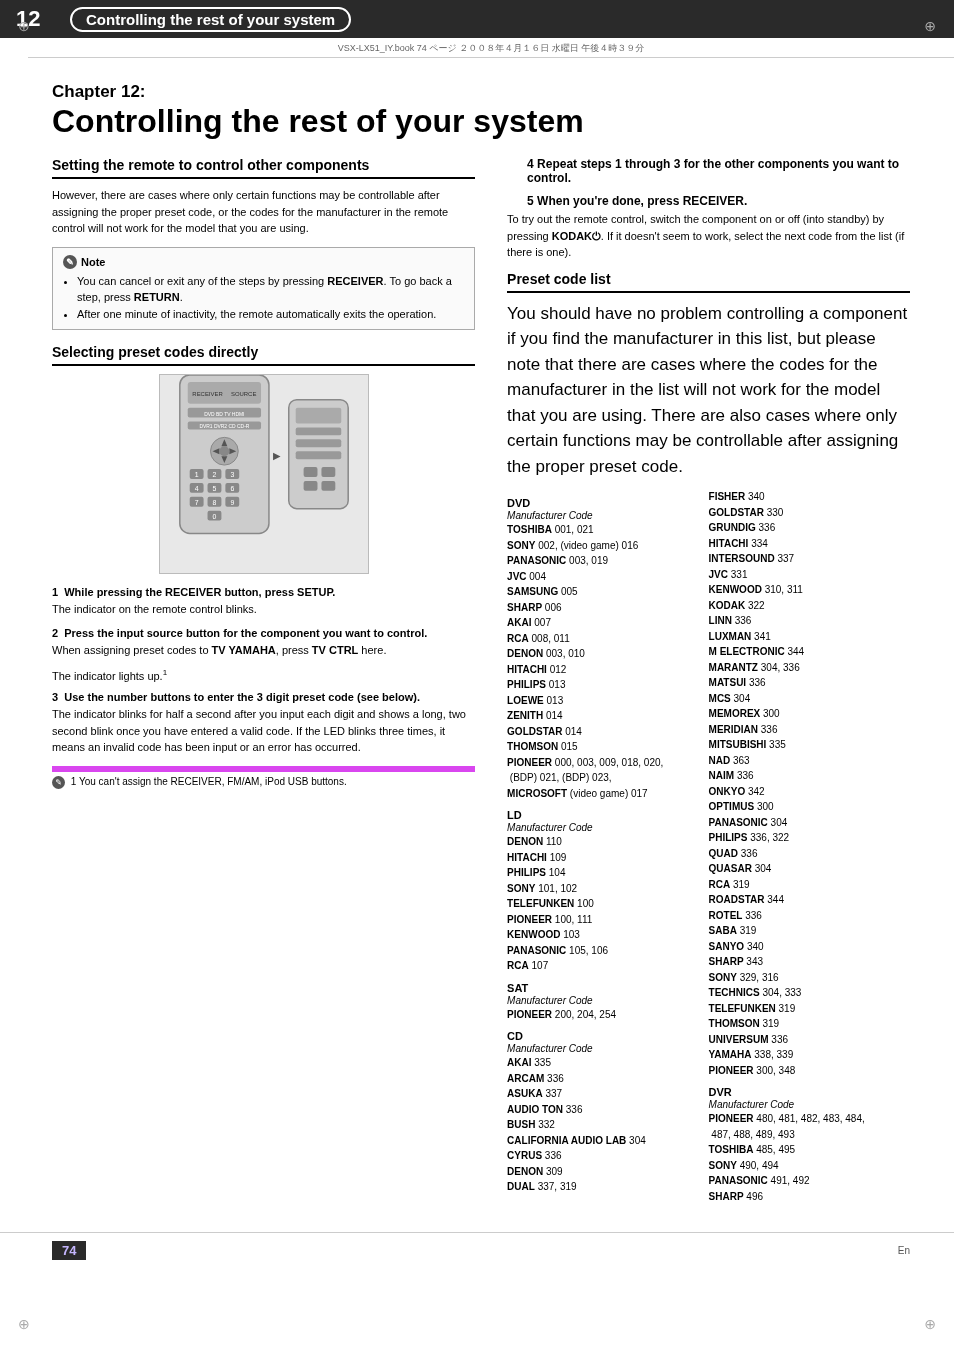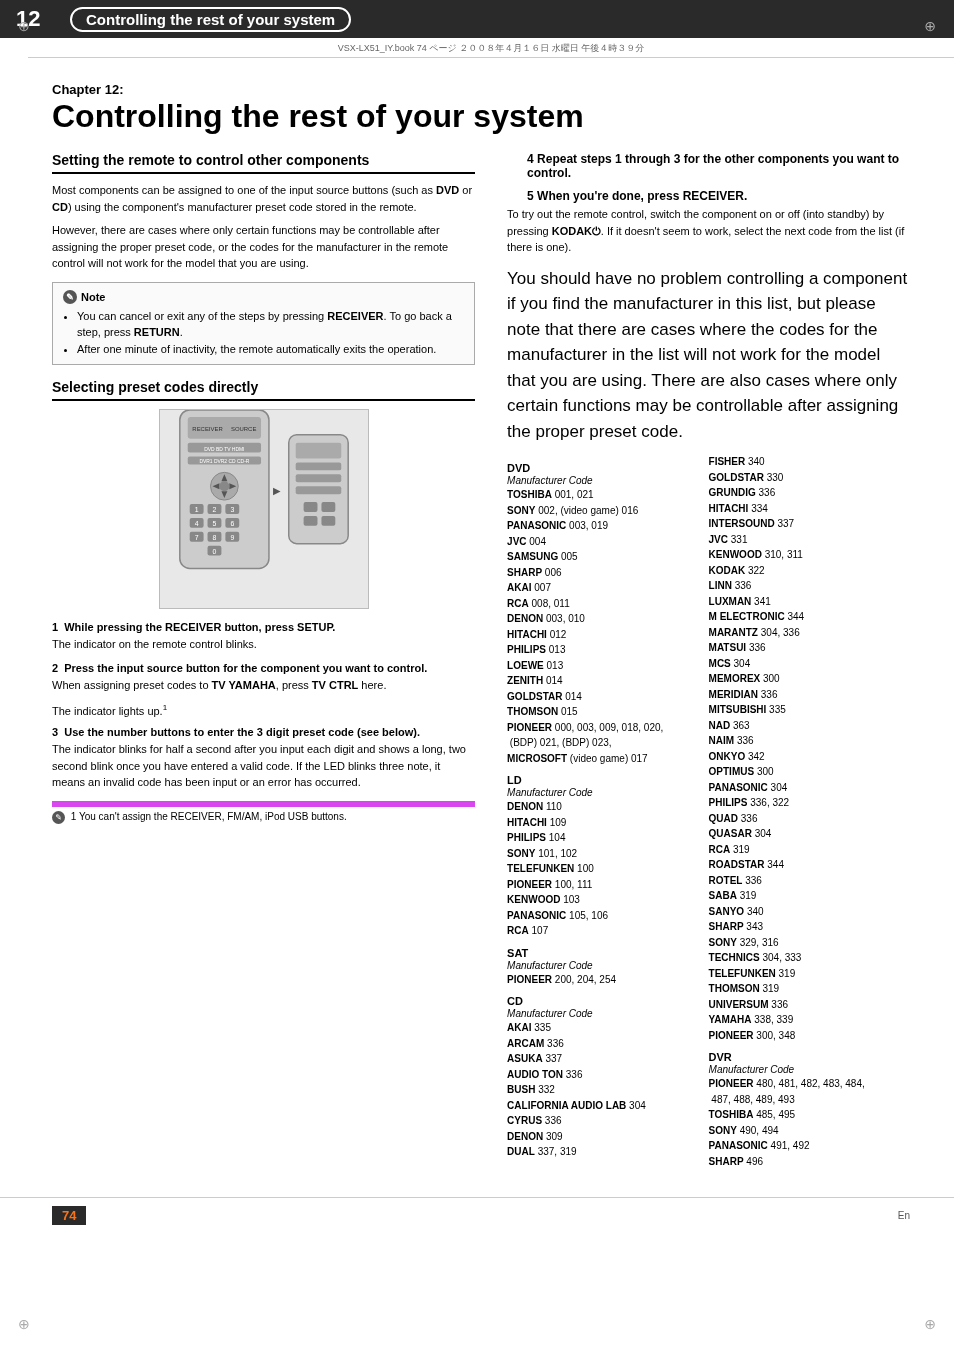--- a/index.html
+++ b/index.html
@@ -47,21 +47,21 @@
       border-bottom: 1px solid #ccc;
       margin-left: 28px;
     }
 
     .page-content {
       padding: 24px 44px 18px 52px;
     }
 
     
     .chapter-label {
-      font-size: 13px;
+      font-size: 17px;
       font-weight: bold;
       margin-bottom: 2px;
     }
     .chapter-main-title {
       font-size: 32px;
       font-weight: bold;
       margin-bottom: 18px;
       line-height: 1.1;
     }
 
@@ -225,21 +225,21 @@
     .page-footer {
       display: flex;
       justify-content: space-between;
       align-items: center;
       padding: 8px 44px 8px 52px;
       border-top: 1px solid #ccc;
       margin-top: 10px;
     }
     .page-number-box {
       background: #2a2a2a;
-      color: #f97316;
+      color: #c4b5fd;
       padding: 2px 10px;
       font-size: 13px;
       font-weight: bold;
     }
     .page-lang {
       font-size: 10px;
       color: #555;
     }
 
     
@@ -281,21 +281,20 @@
   <div class="page-content">
 
     <div class="chapter-label">Chapter 12:</div>
     <div class="chapter-main-title">Controlling the rest of your system</div>
 
     <div class="two-col">
 
       <div class="col-left">
 
         <div class="section-heading">Setting the remote to control other components</div>
-        <p>Most components can be assigned to one of the input source buttons (such as <strong>DVD</strong> or <strong>CD</strong>) using the component's manufacturer preset code stored in the remote.</p>
         <p>However, there are cases where only certain functions may be controllable after assigning the proper preset code, or the codes for the manufacturer in the remote control will not work for the model that you are using.</p>
 
         <div class="note-box">
           <div class="note-title">
             <span class="note-icon">✎</span>
             <strong>Note</strong>
           </div>
           <ul>
             <li>You can cancel or exit any of the steps by pressing <strong>RECEIVER</strong>. To go back a step, press <strong>RETURN</strong>.</li>
             <li>After one minute of inactivity, the remote automatically exits the operation.</li>
@@ -367,21 +366,21 @@
 
         <div class="step">
           <div class="step-heading"><span class="step-num">2</span>&nbsp;&nbsp;Press the input source button for the component you want to control.</div>
           <p>When assigning preset codes to <strong>TV YAMAHA</strong>, press <strong>TV CTRL</strong> here.</p>
         </div>
 
         <p>The indicator lights up.<sup>1</sup></p>
 
         <div class="step">
           <div class="step-heading"><span class="step-num">3</span>&nbsp;&nbsp;Use the number buttons to enter the 3 digit preset code (see below).</div>
-          <p>The indicator blinks for half a second after you input each digit and shows a long, two second blink once you have entered a valid code. If the LED blinks three note, it means an invalid code has been input or an error has occurred.</p>
+          <p>The indicator blinks for half a second after you input each digit and shows a long, two second blink once you have entered a valid code. If the LED blinks three times, it means an invalid code has been input or an error has occurred.</p>
         </div>
 
         <div class="footnote-box">
           <span class="footnote-icon">✎</span>
           <span>1  You can't assign the RECEIVER, FM/AM, iPod USB buttons.</span>
         </div>
 
       </div>
 
       <div class="col-right">
@@ -389,20 +388,21 @@
         <div class="step">
           <div class="step-heading-large">4   Repeat steps 1 through 3 for the other components you want to control.</div>
         </div>
 
         <div class="step">
           <div class="step-heading-large">5   When you're done, press RECEIVER.</div>
           <p>To try out the remote control, switch the component on or off (into standby) by pressing <strong>KODAK⏻</strong>. If it doesn't seem to work, select the next code from the list (if there is one).</p>
         </div>
 
         <div class="preset-section">
+          <div class="section-heading">Preset code list</div>
           <p class="preset-intro">You should have no problem controlling a component if you find the manufacturer in this list, but please note that there are cases where the codes for the manufacturer in the list will not work for the model that you are using. There are also cases where only certain functions may be controllable after assigning the proper preset code.</p>
 
           <div class="preset-columns">
 
             <div class="preset-col">
 
               <div class="preset-category">DVD</div>
               <div class="preset-manufacturer-label"><em>Manufacturer Code</em></div>
               <div class="preset-entries">
                 <span class="brand">TOSHIBA</span> 001, 021<br>

